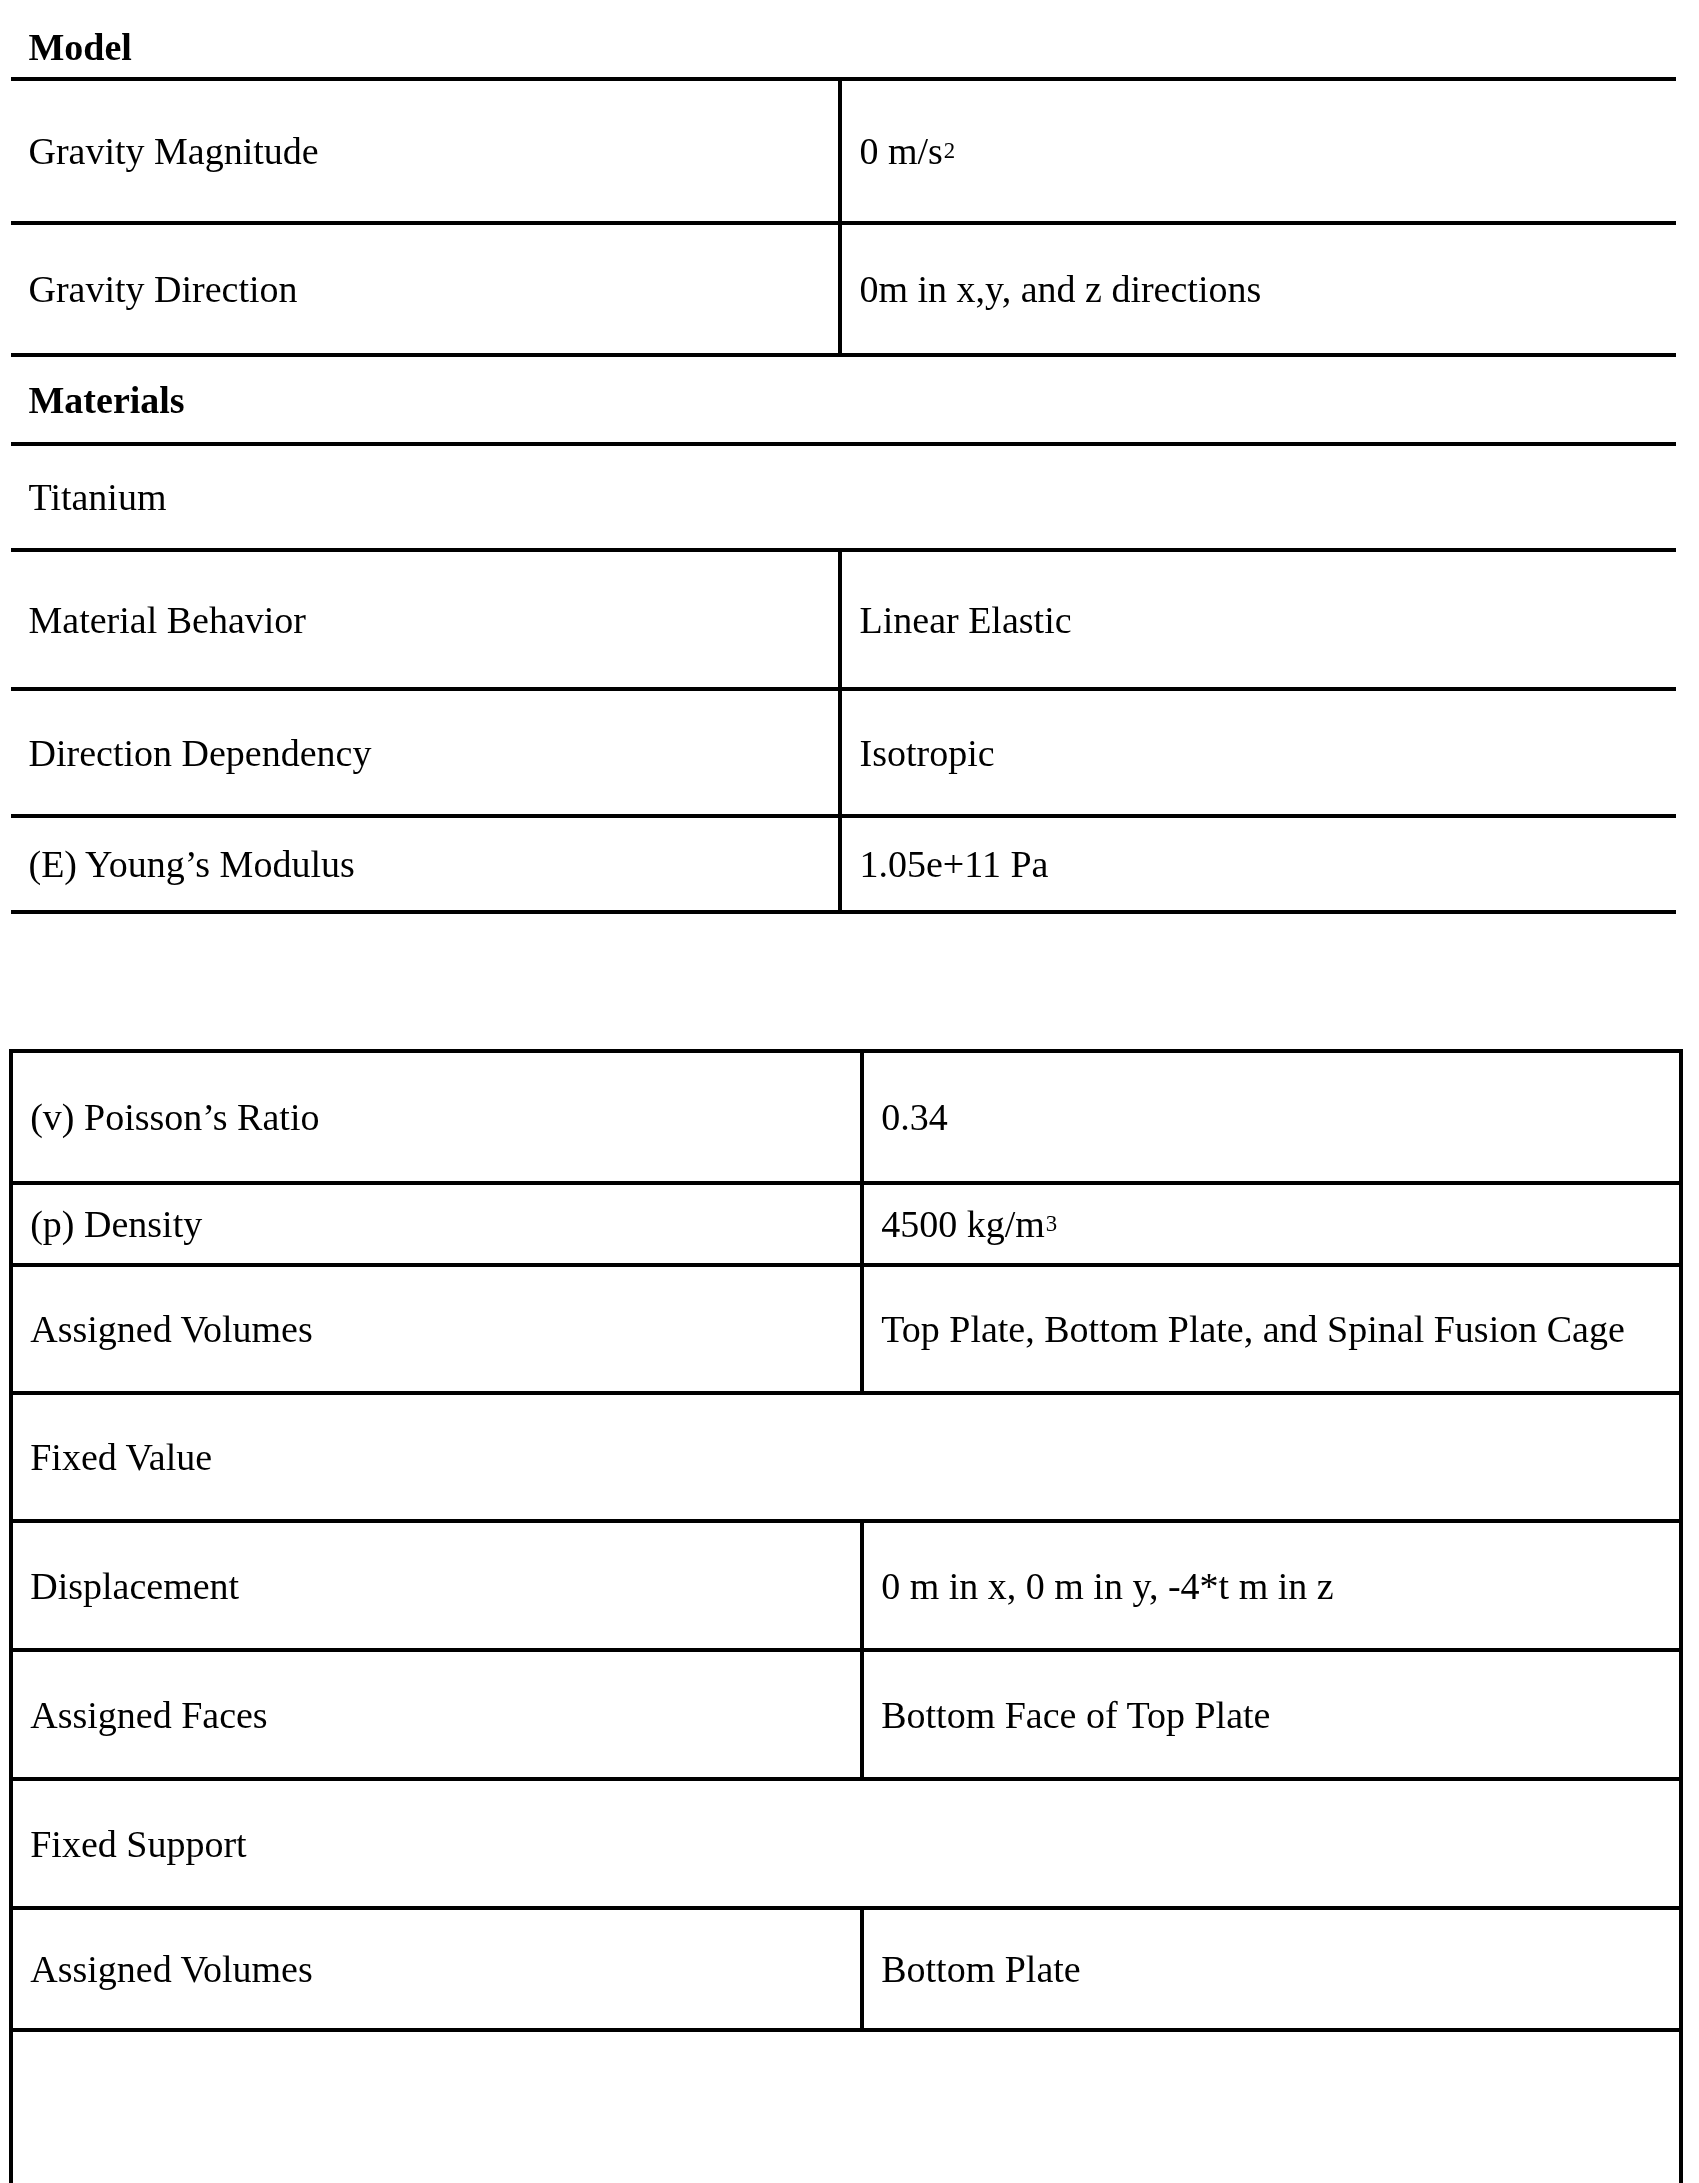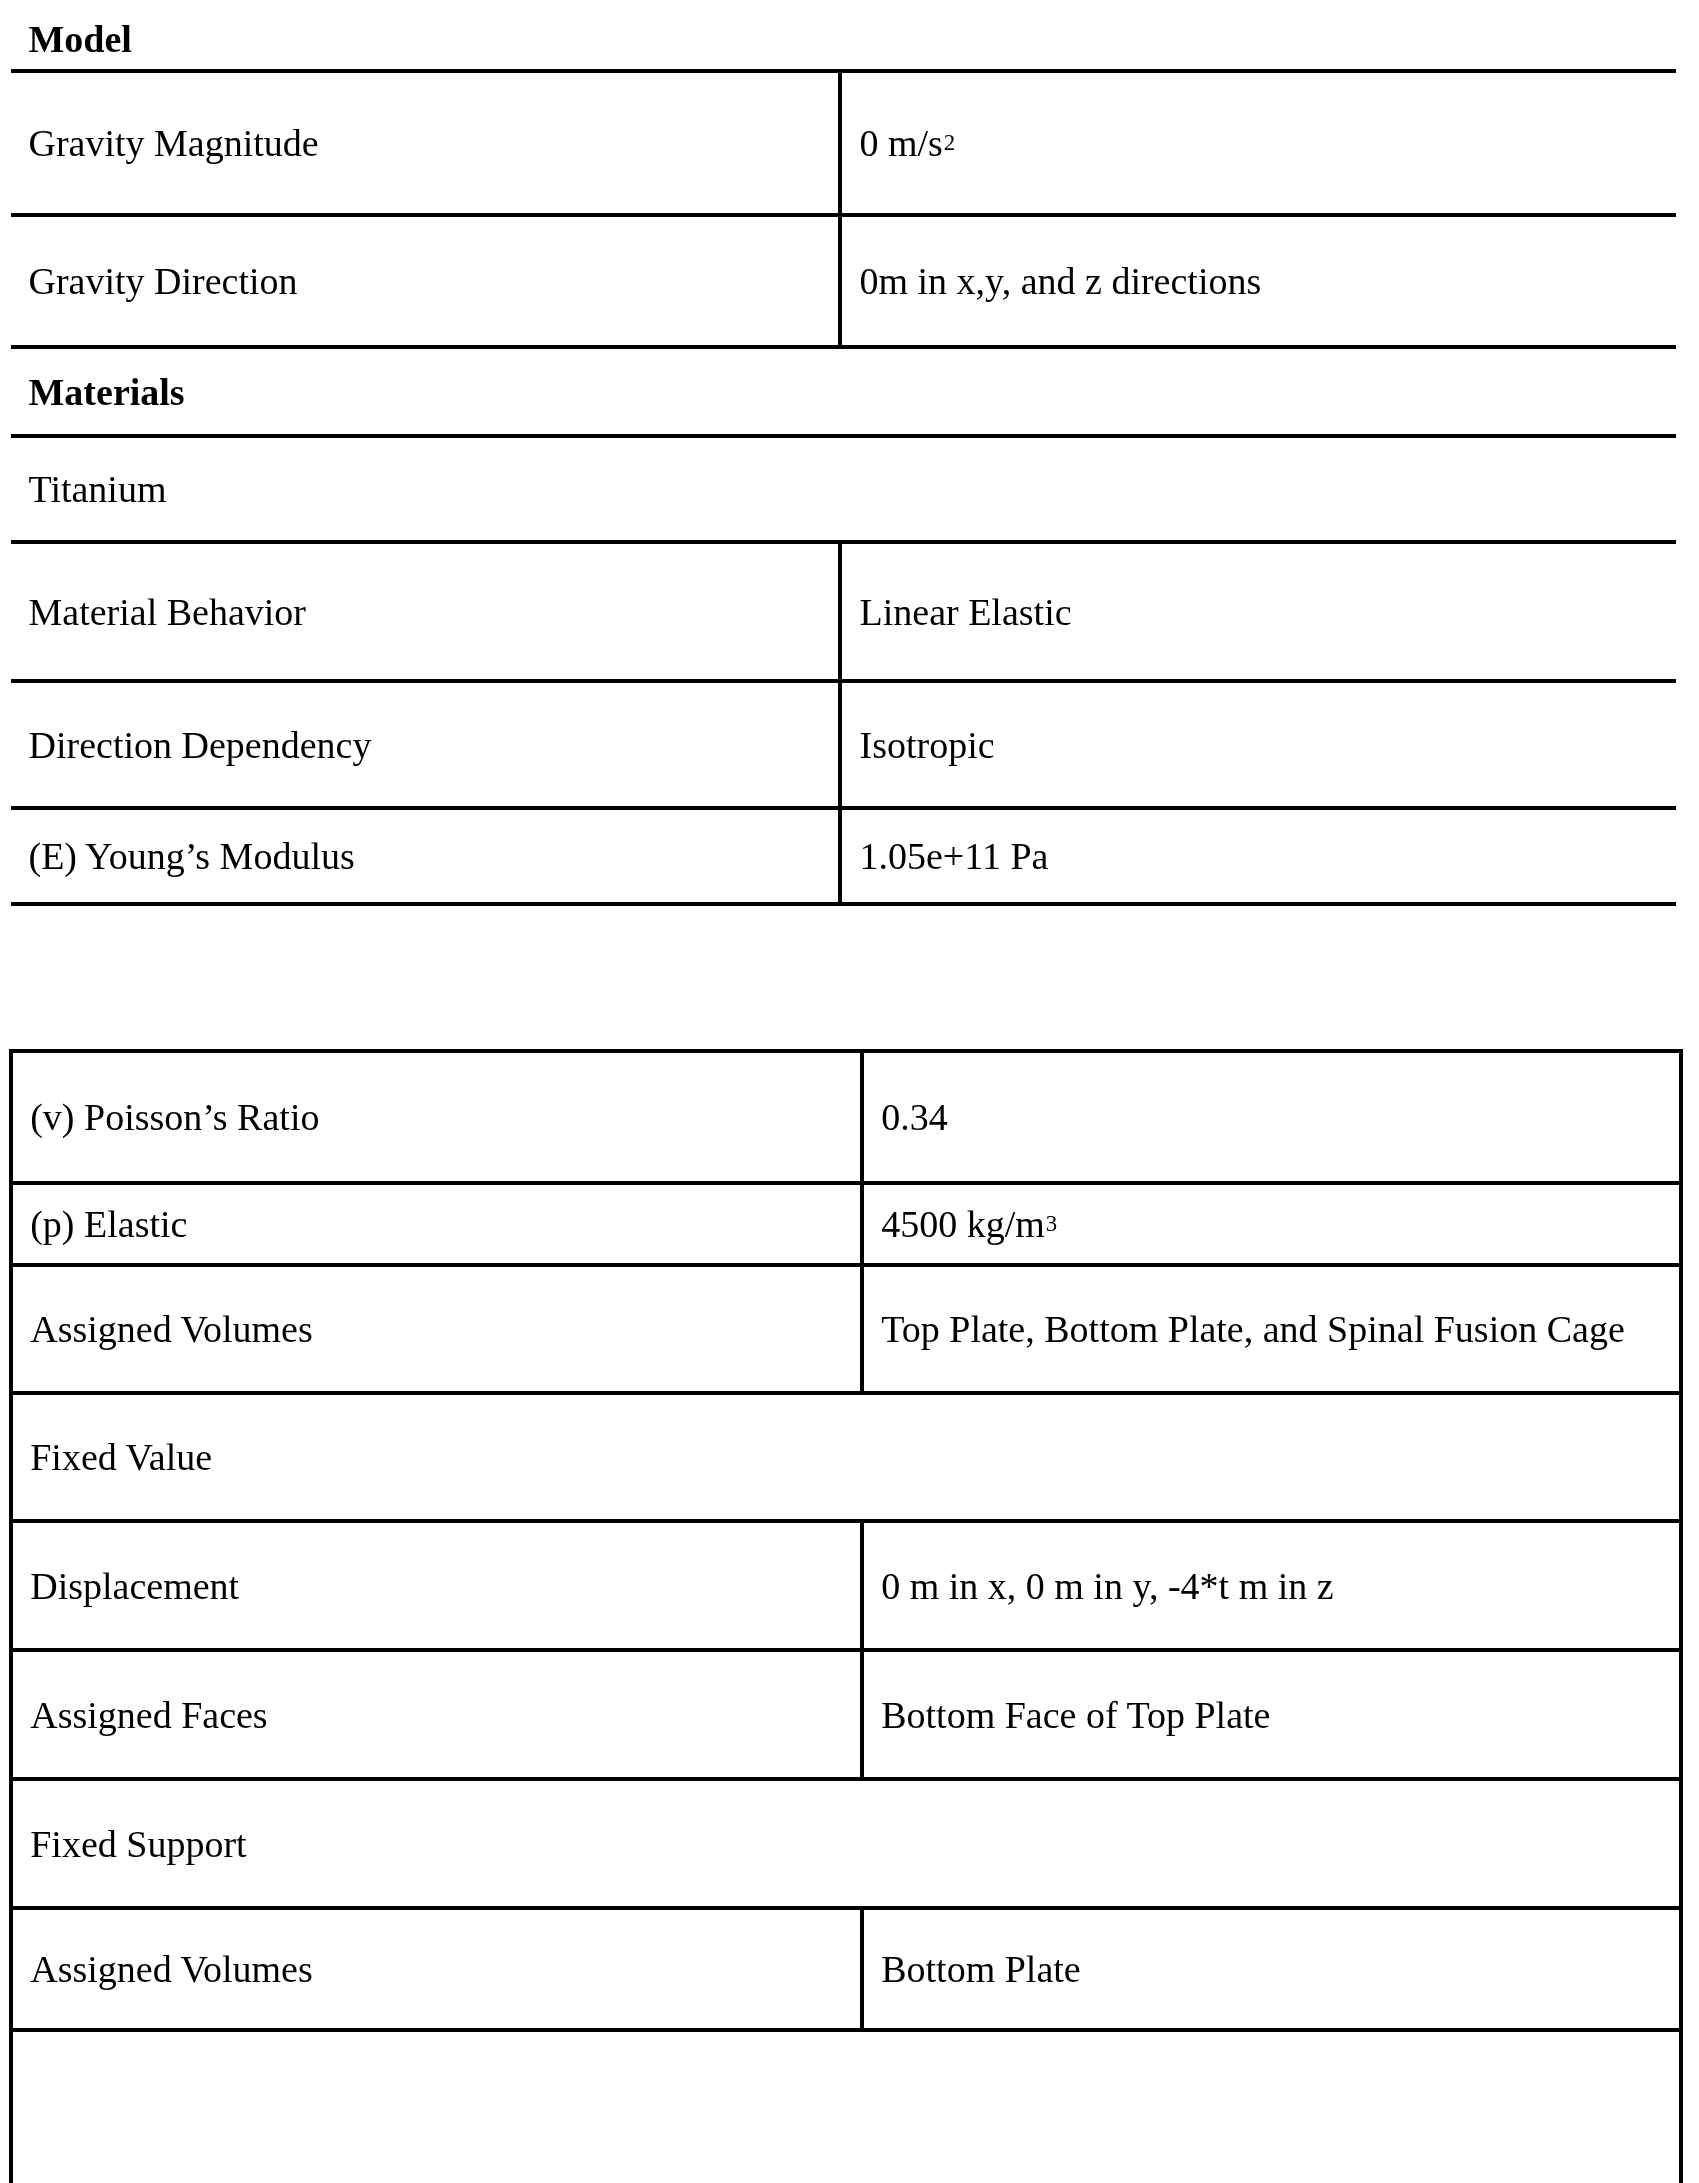--- a/index.html
+++ b/index.html
@@ -65,21 +65,21 @@
   sup {
     font-size: 60%;
     line-height: 0;
     vertical-align: super;
     margin-left: 0.9px;
   }
 </style>
 </head>
 <body style="background: rgb(255, 255, 255); color: rgb(0, 0, 0);">
 
-<section class="tbl" style="left: 11px; top: 8px; width: 1665px;">
+<section class="tbl" style="left: 11px; top: 16px; width: 1665px;">
     <div class="row full bold no-top" style="height: 61px;">
       <div class="cell label">
         <span>Model</span>
       </div>
     </div>
     <div class="row kv" style="height: 144px;">
       <div class="cell label" style="width: 827px;">
         <span>Gravity Magnitude</span>
       </div>
       <div class="cell value">
@@ -135,21 +135,21 @@
     <div class="row kv no-top" style="height: 128px;">
       <div class="cell label" style="width: 847px;">
         <span>(v) Poisson’s Ratio</span>
       </div>
       <div class="cell value">
         <span>0.34</span>
       </div>
     </div>
     <div class="row kv" style="height: 82px;">
       <div class="cell label" style="width: 847px;">
-        <span>(p) Elastic</span>
+        <span>(p) Density</span>
       </div>
       <div class="cell value">
         <span>4500 kg/m</span>
         <sup>3</sup>
       </div>
     </div>
     <div class="row kv" style="height: 128px;">
       <div class="cell label" style="width: 847px;">
         <span>Assigned Volumes</span>
       </div>

